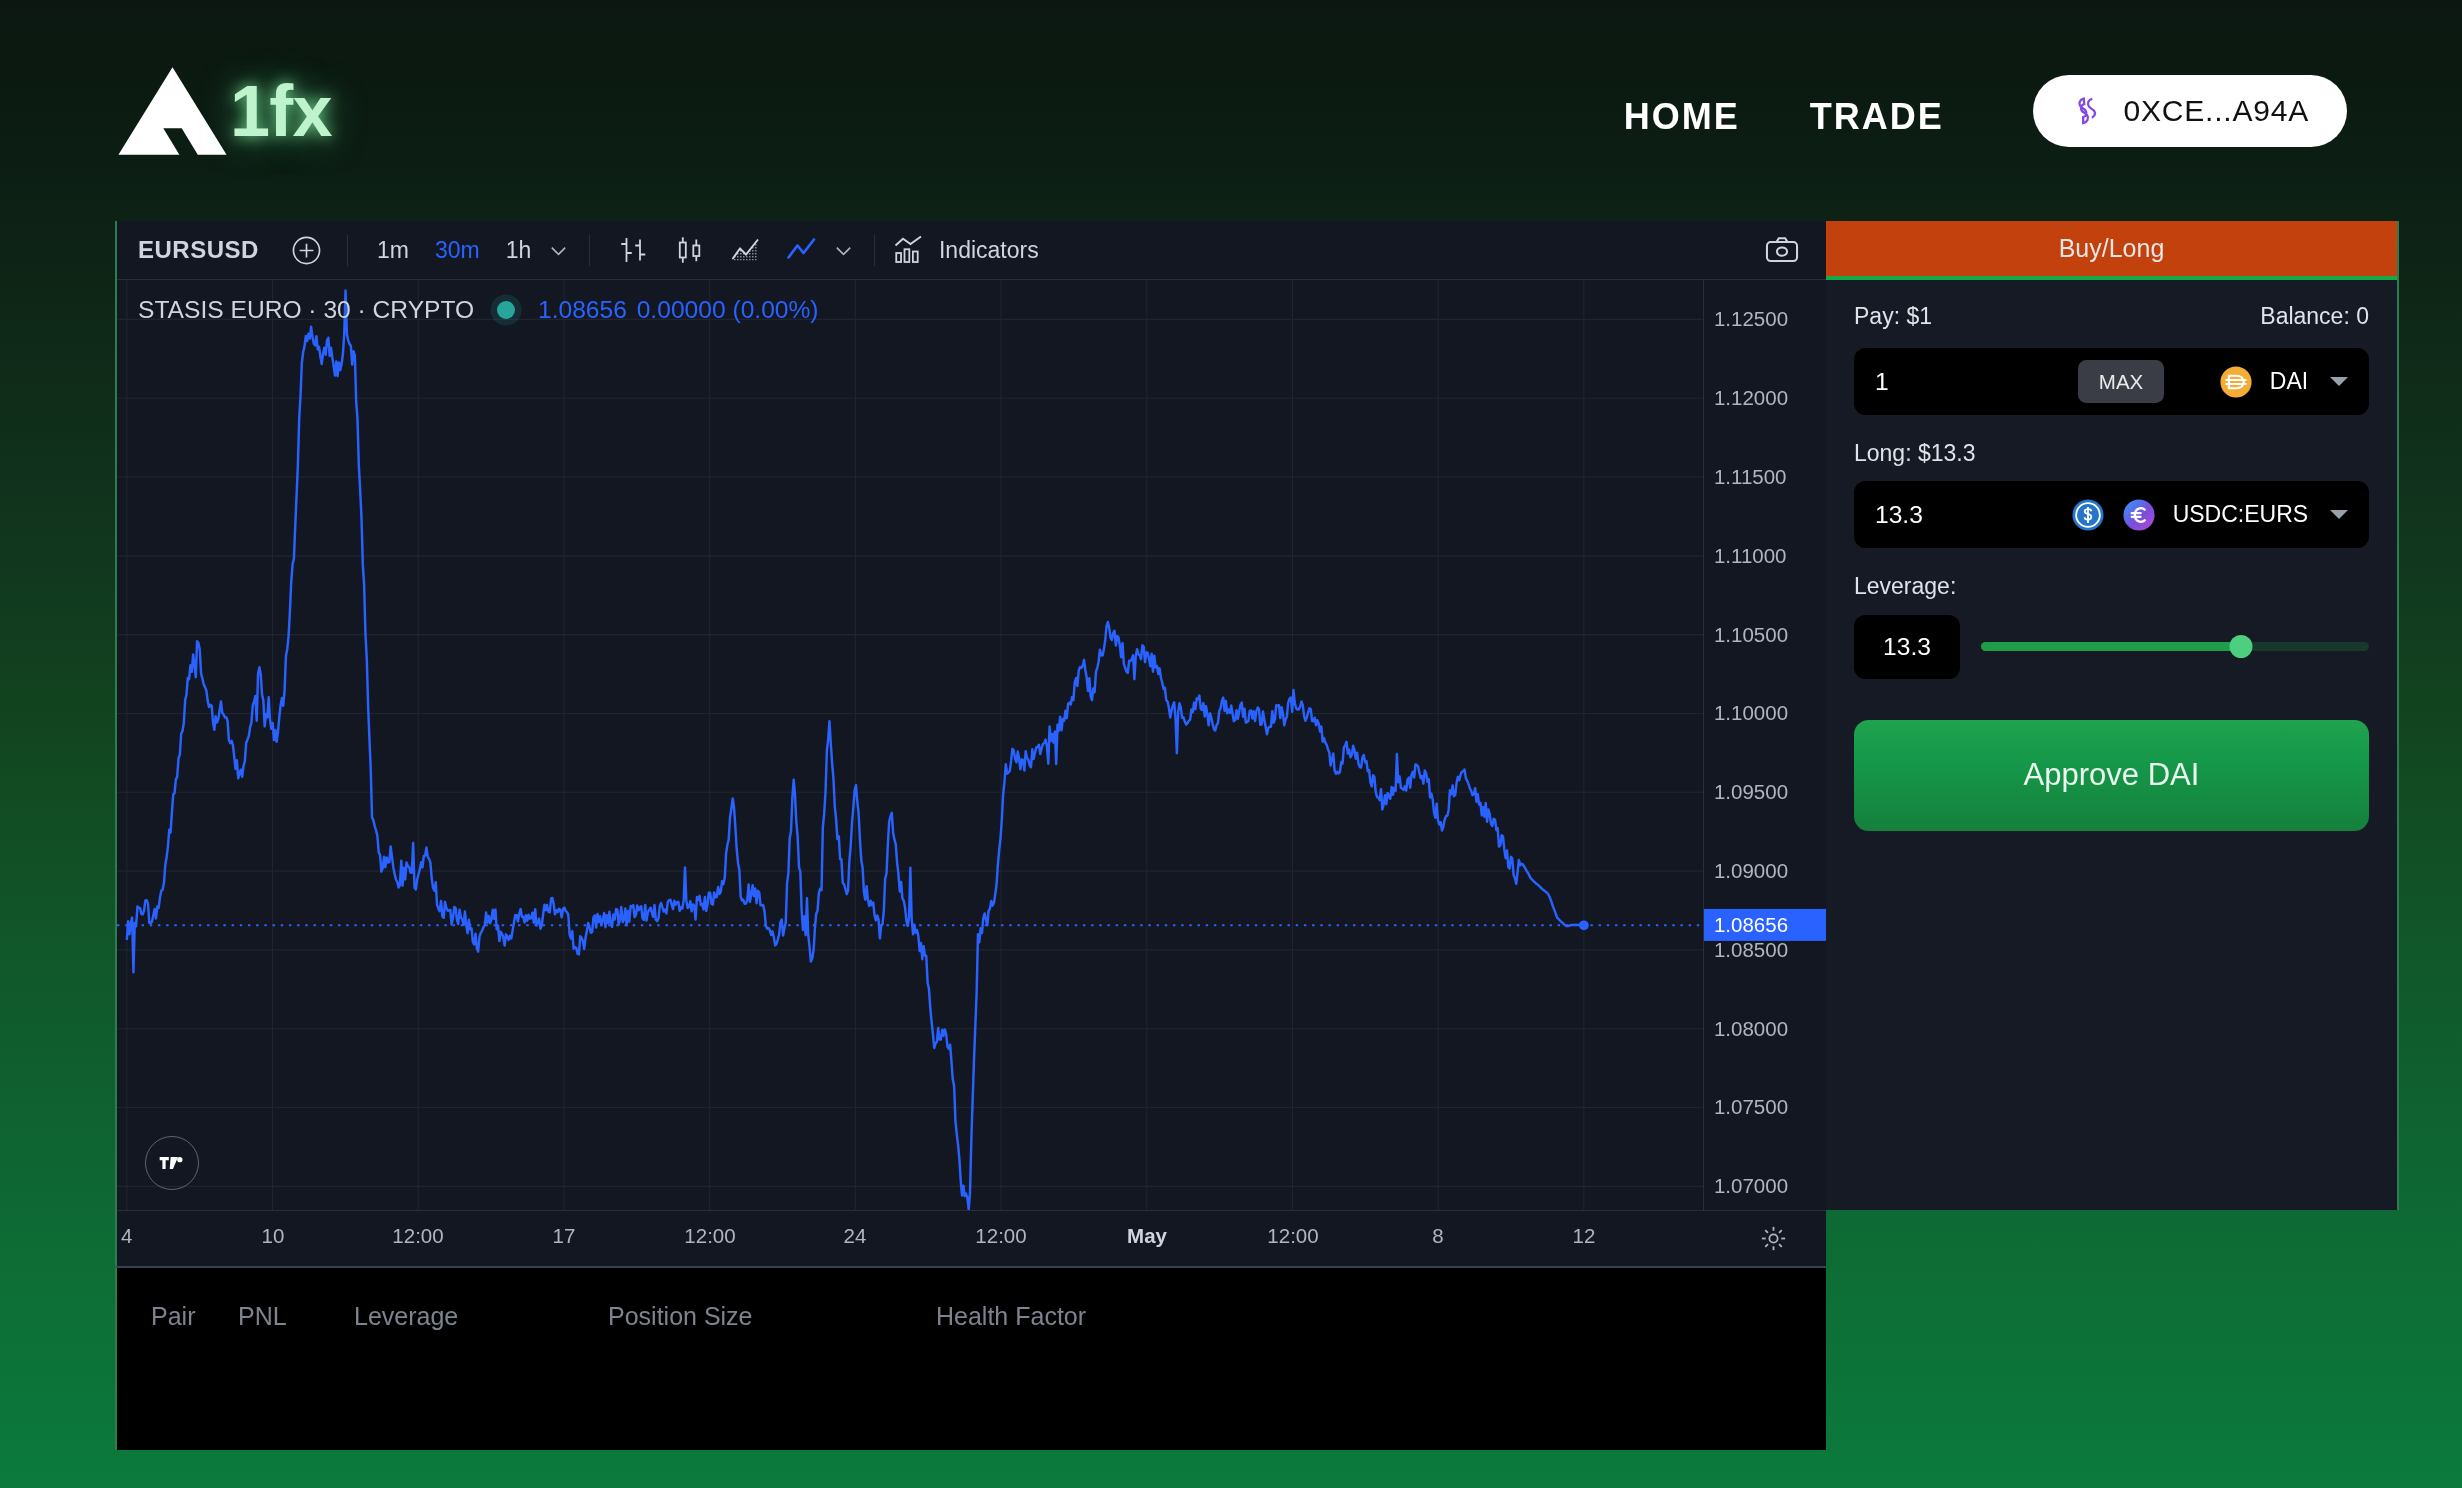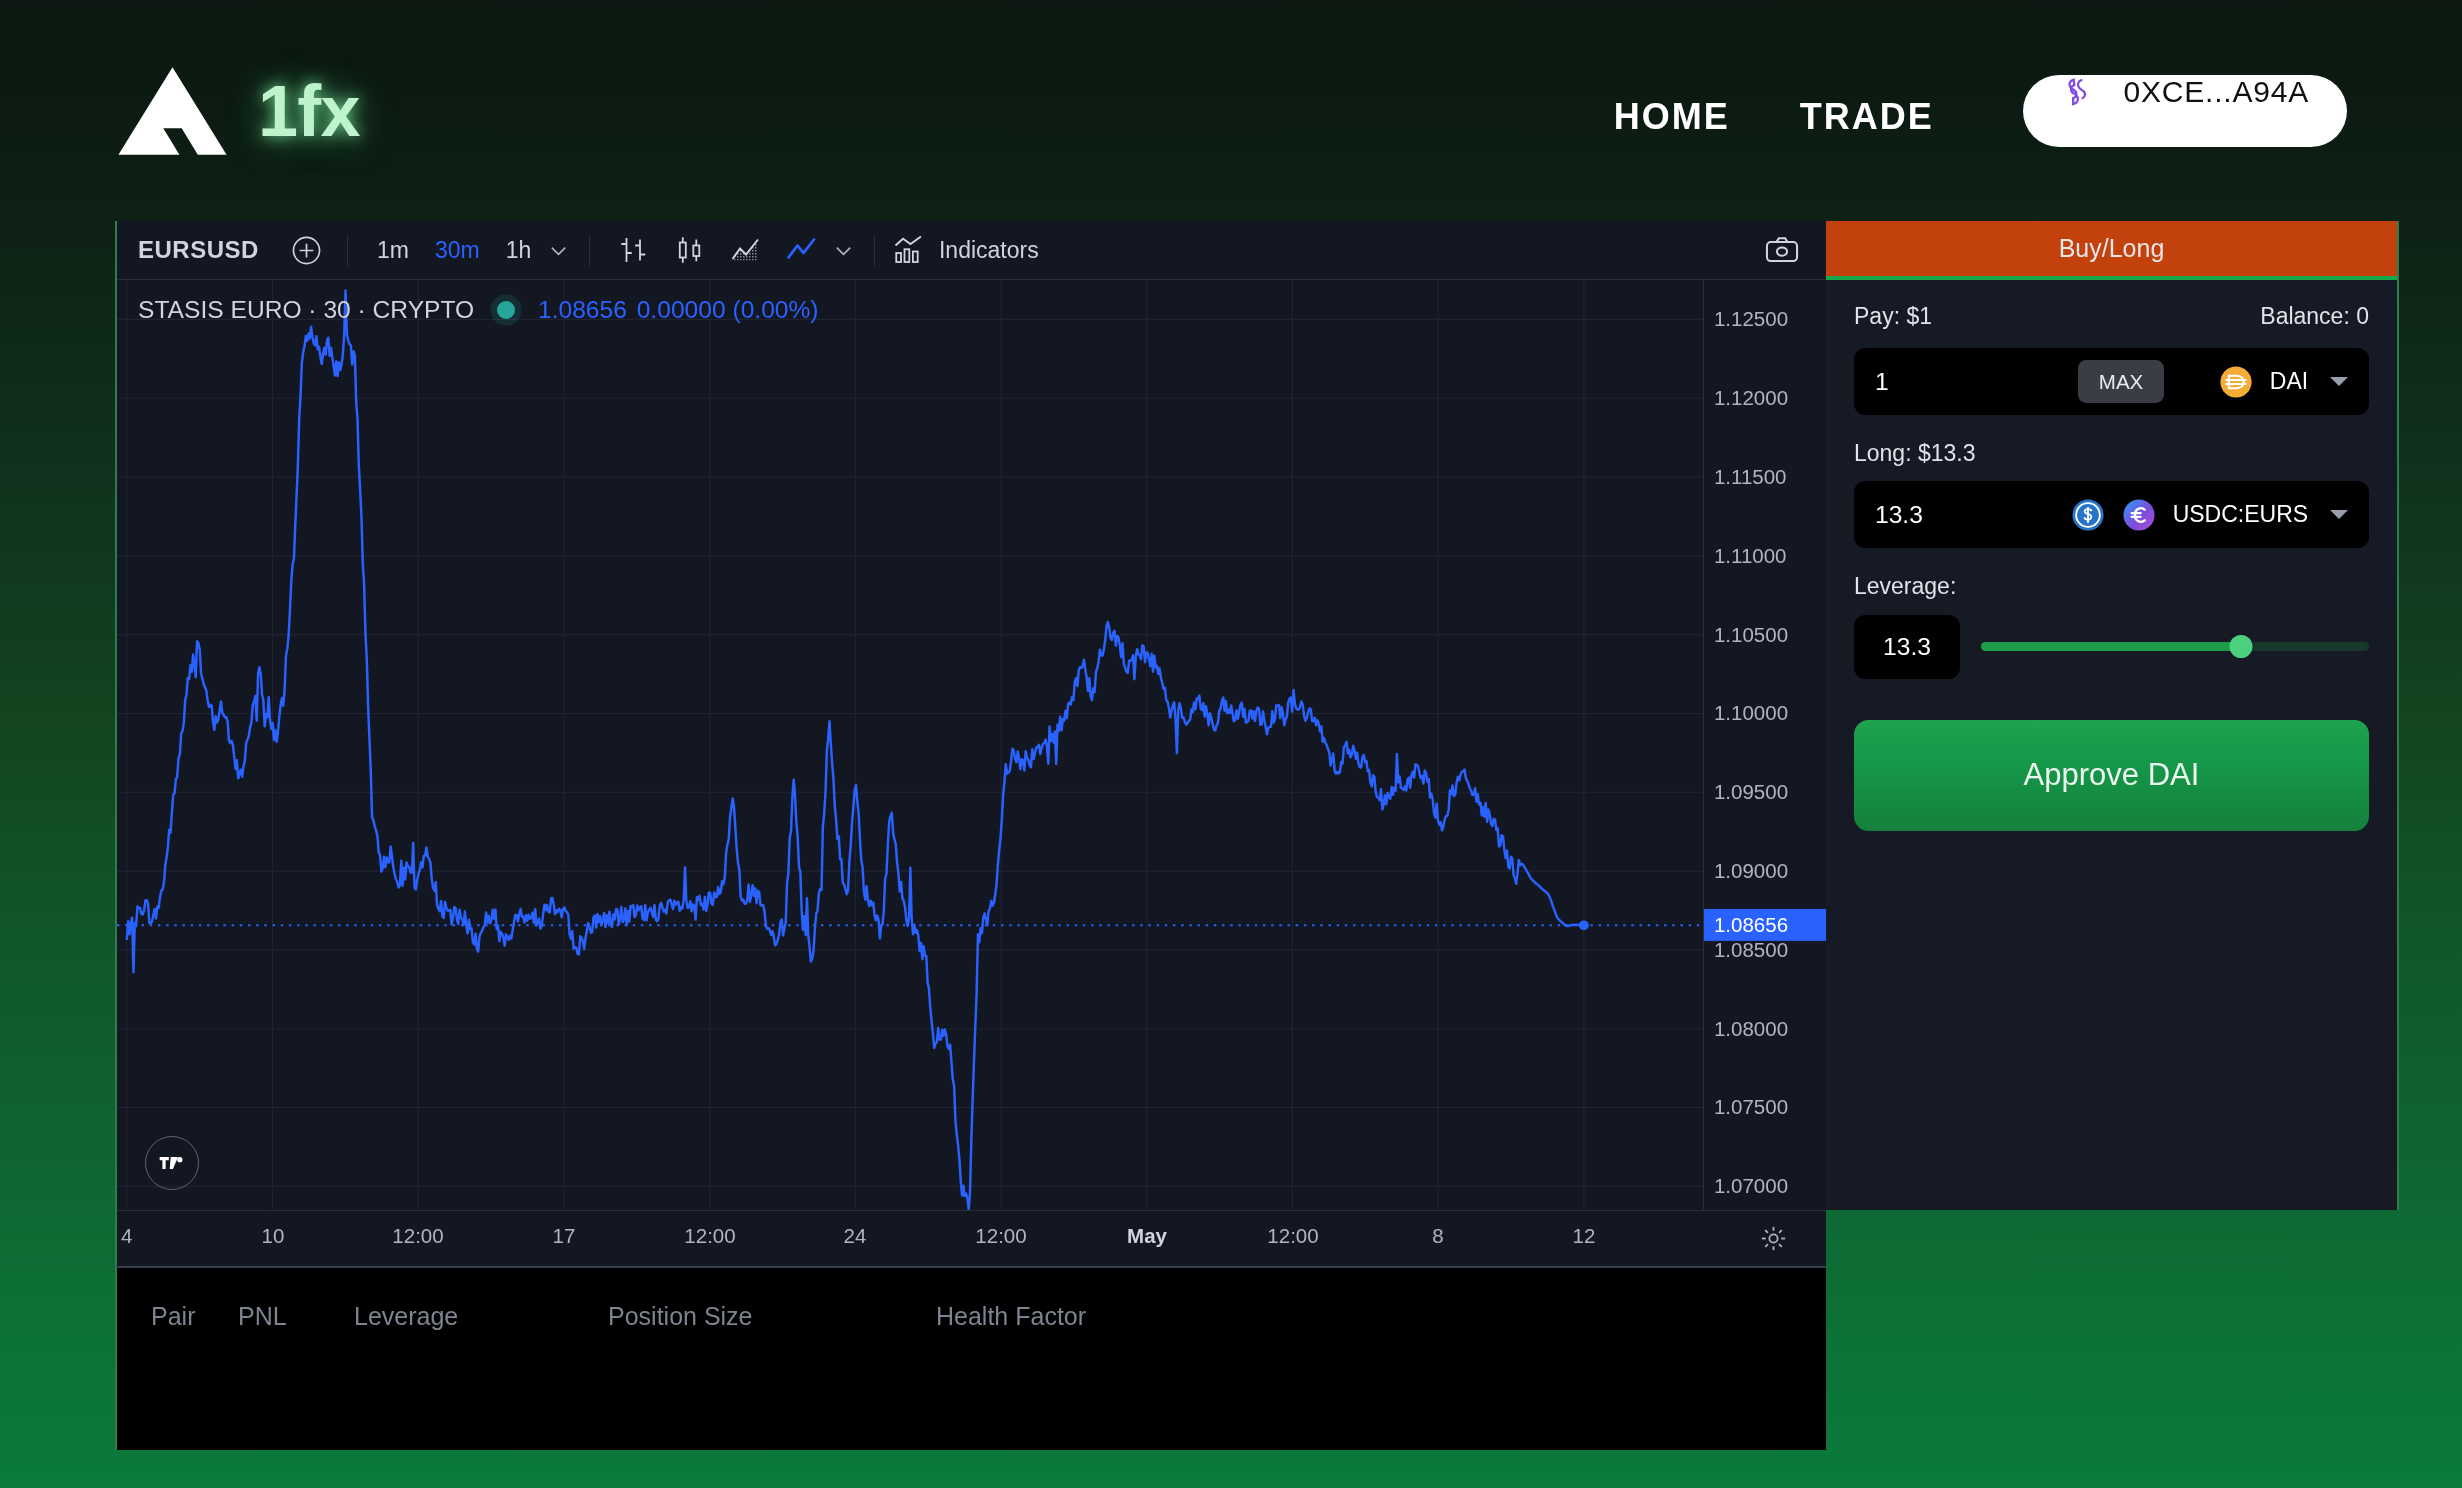--- a/index.html
+++ b/index.html
@@ -19,21 +19,21 @@
     color: #ffffff;
   }
 
   
   .header {
     height: 221px;
     display: flex;
     align-items: center;
     padding: 0 115px 0 115px;
   }
-  .brand { display: flex; align-items: center; gap: 28px; }
+  .brand { display: flex; align-items: center; }
   .logo-mark { width: 115px; height: 92px; display:block; }
   .logo-text {
     font-size: 72px;
     font-weight: 700;
     letter-spacing: -0.8px;
     color: #bff3cd;
     text-shadow: 0 0 14.7px rgba(130,240,165,0.85), 0 0 36px rgba(90,230,140,0.55);
     line-height: 1;
   }
   .nav {
@@ -52,21 +52,22 @@
     margin-top: 13px;
   }
   .wallet-pill {
     margin-left: 19.6px;
     background: #ffffff;
     color: #111111;
     border-radius: 74px;
     height: 72px;
     padding: 0 38px;
     display: flex;
-    gap: 28px;
+    align-items: center;
+    gap: 18px;
     font-size: 30px;
     letter-spacing: 0.8px;
     white-space: nowrap;
   }
   .poly-icon { width: 34px; height: 34px; display:block; }
 
   
   .app {
     margin: 0 115px;
     width: 2284px;

